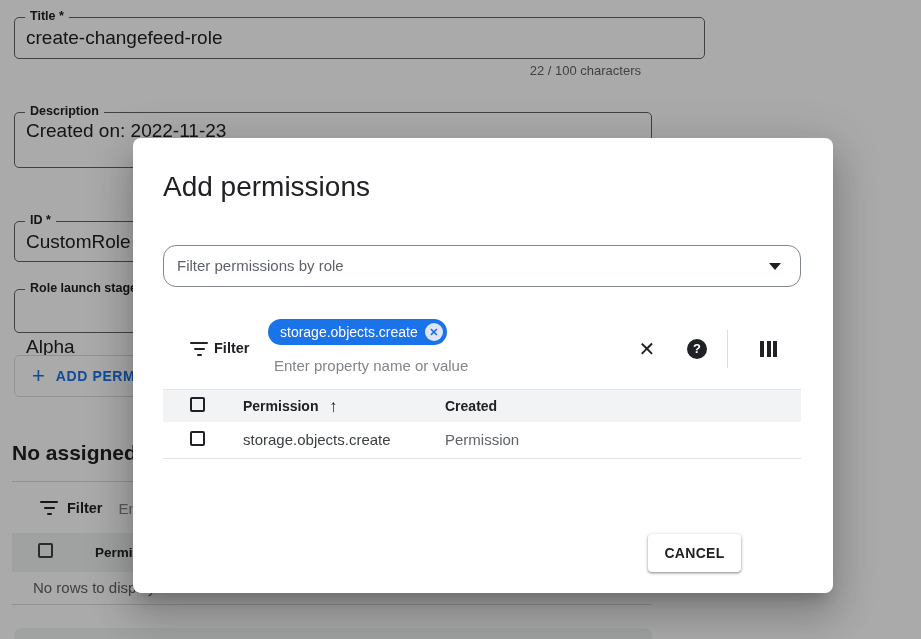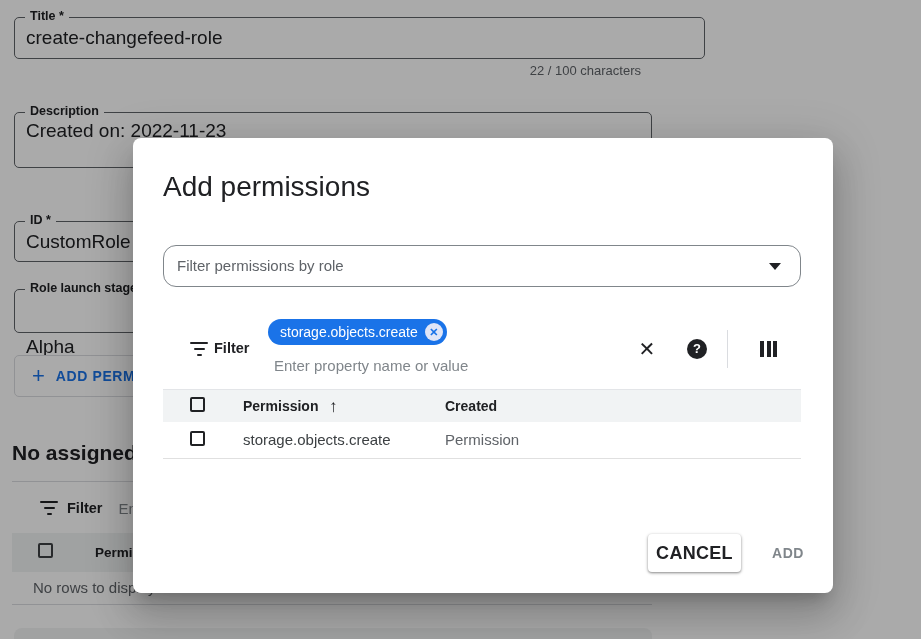--- a/index.html
+++ b/index.html
@@ -115,21 +115,21 @@
     font-weight:700; color:#202124; }
   .dlg-trow { position:absolute; left:30px; top:284px; width:638px; height:37px;
     border-bottom:1px solid #e0e0e0; background:#fff; }
   .dlg-trow .checkbox { left:27px; top:9px; }
   .td-perm { position:absolute; left:80px; top:0; line-height:36px; font-size:15px; color:#3c4043; }
   .td-status { position:absolute; left:282px; top:0; line-height:36px; font-size:15px; color:#5f6368; }
 
   .btn-cancel { position:absolute; left:515px; top:396px; width:93px; height:38px;
     background:#fff; border:none; border-radius:4px; font-family:inherit;
     box-shadow:0 1px 2px 0 rgba(0,0,0,.3), 0 1px 3px 1px rgba(0,0,0,.15);
-    font-size:18px; font-weight:700; letter-spacing:.3px; color:#202124; cursor:pointer; }
+    font-size:14px; font-weight:700; letter-spacing:.3px; color:#202124; cursor:pointer; }
   .btn-add { position:absolute; left:622px; top:396px; width:66px; height:38px;
     background:none; border:none; font-family:inherit; font-size:14px; font-weight:700;
     letter-spacing:.5px; color:#80868b; cursor:default; }
 </style>
 </head>
 <body>
 
 <div class="bg-page">
 
   <div class="field f-title">
@@ -220,14 +220,13 @@
     <span class="th-status">Created</span>
   </div>
 
   <div class="dlg-trow">
     <span class="checkbox"></span>
     <span class="td-perm">storage.objects.create</span>
     <span class="td-status">Permission</span>
   </div>
 
   <button class="btn-cancel">CANCEL</button>
-  <button class="btn-add">ADD</button>
 </div>
 
 </body></html>

